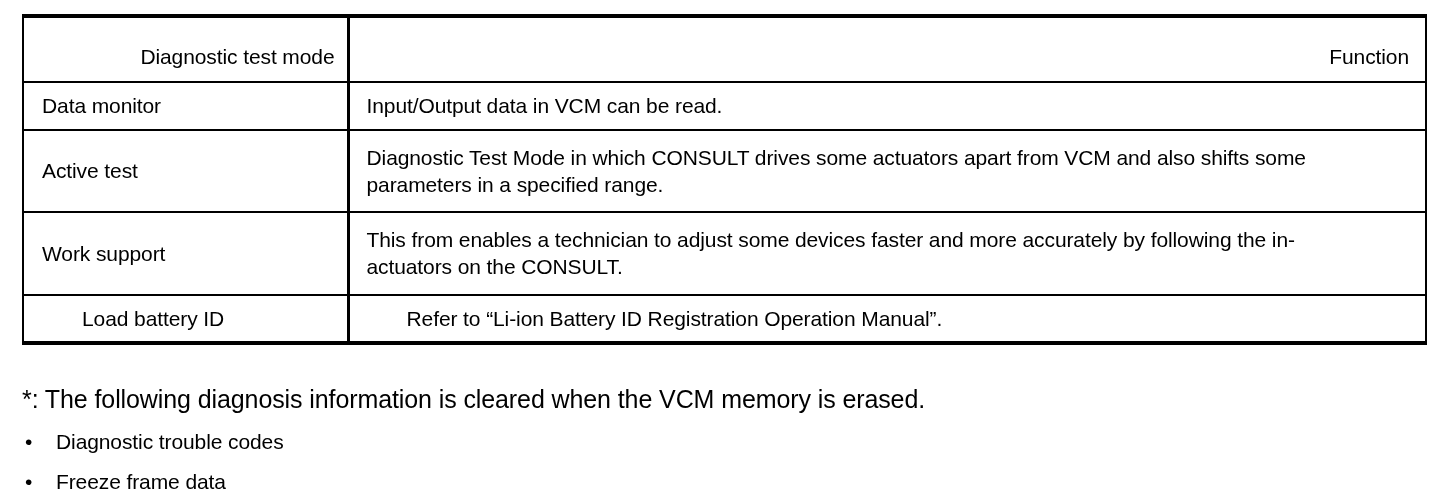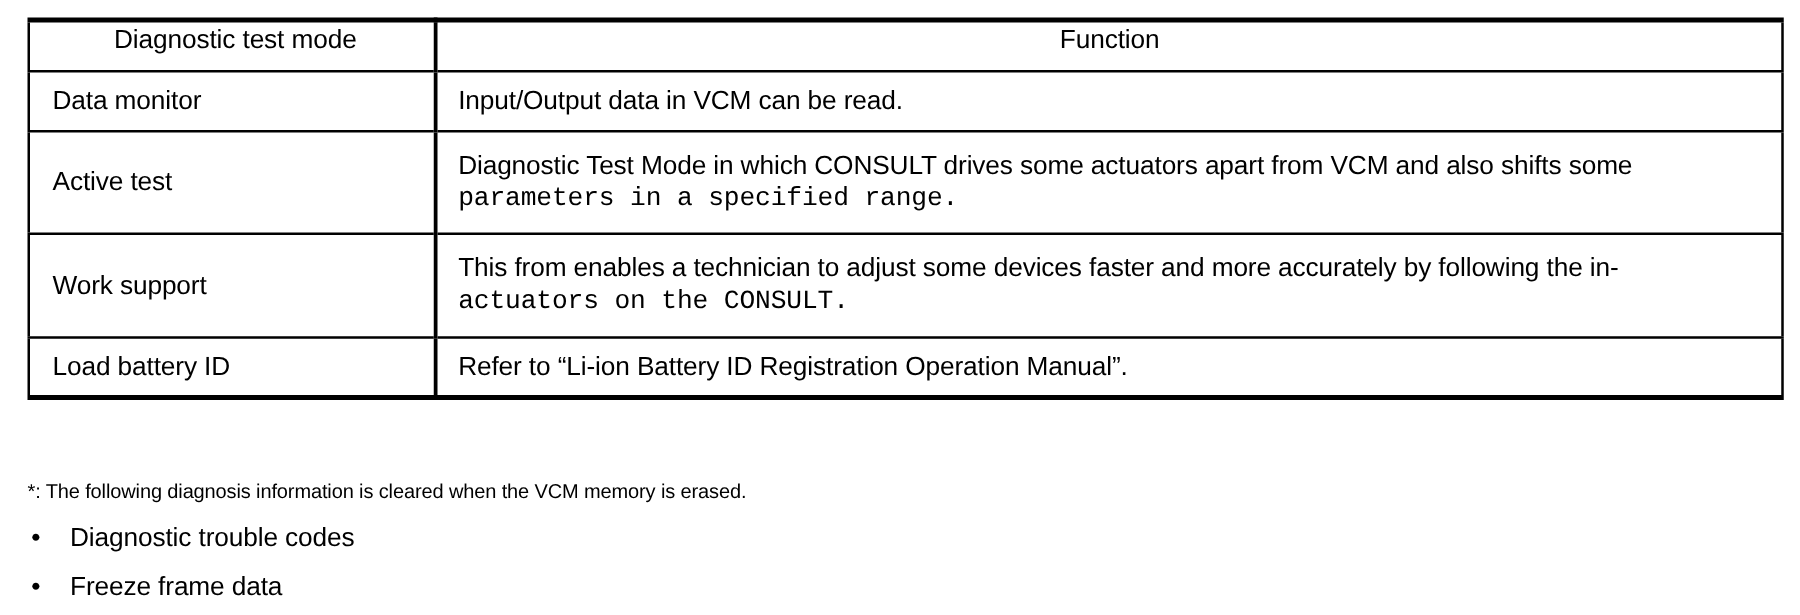--- a/index.html
+++ b/index.html
@@ -58,53 +58,54 @@
   table.spec th.mode-head,
   table.spec td.mode-cell {
     border-right: 3px solid #000;
   }
 
   table.spec thead th {
     border-top: none;
   }
   table.spec tbody tr:last-child td {
     border-bottom: none;
+    padding-left: 40px;
   }
 
   .cell-pad-mode {
     padding: 9px 12px 9px 18px;
   }
   .cell-pad-func {
     padding: 9px 16px 9px 17px;
   }
 
   th.mode-head .cell-pad-mode,
   th.func-head .cell-pad-func {
-    text-align: center;
-    padding-top: 0;
+    text-align: right;
+    padding-top: 25px;
     padding-bottom: 11px;
   }
 
   .row-tall .cell-pad-mode,
   .row-tall .cell-pad-func {
     padding-top: 13px;
     padding-bottom: 13px;
   }
 
-  .func-line2 { display: block; font-family: Liberation Mono, monospace; }
+  .func-line2 { display: block; }
 
   
   .footnotes {
     position: absolute;
     left: 22px;
     top: 384px;
     width: 1400px;
   }
   .footnote-main {
-    font-size: 16px;
+    font-size: 25px;
     line-height: 1.25;
     letter-spacing: -0.1px;
     margin: 0 0 14px 0;
   }
   .bullet-list {
     margin: 0;
     padding: 0;
     list-style: none;
   }
   .bullet-item {

